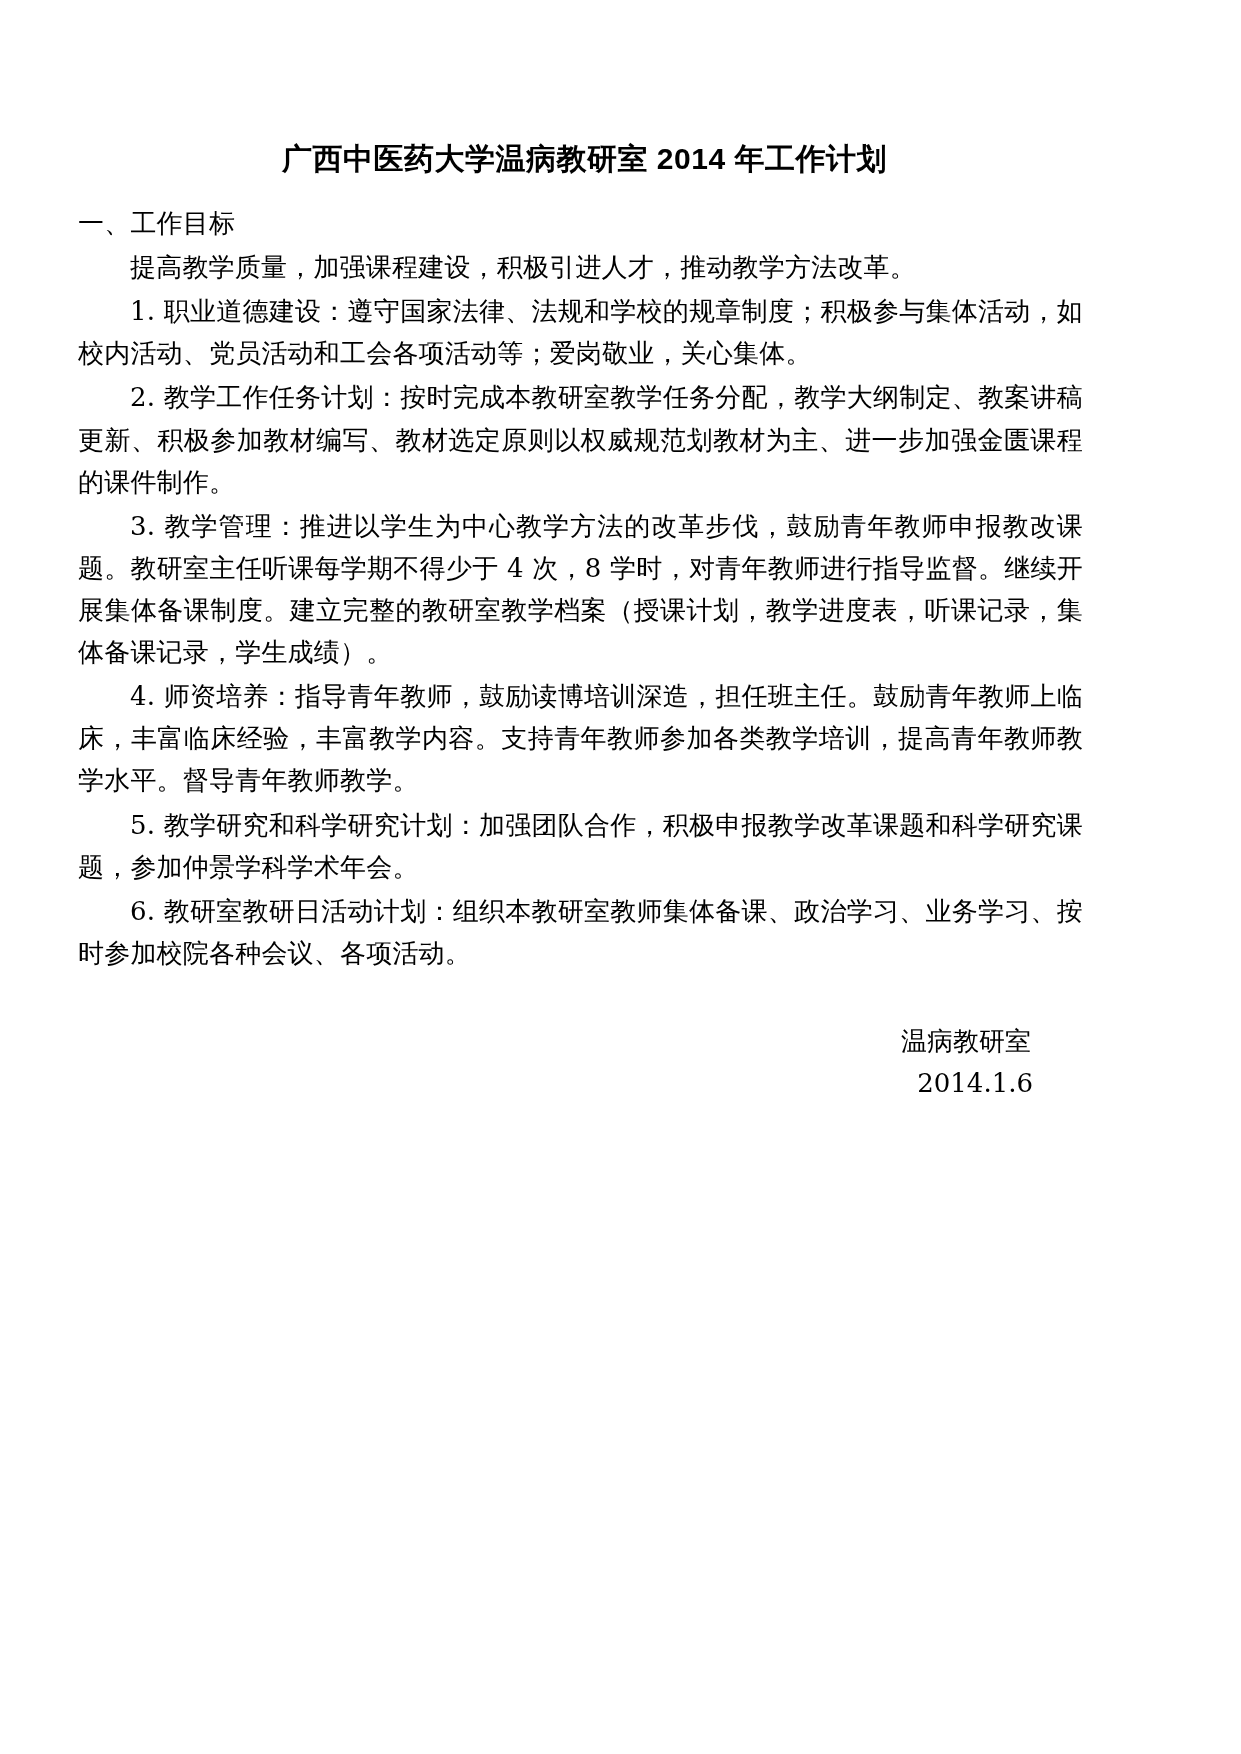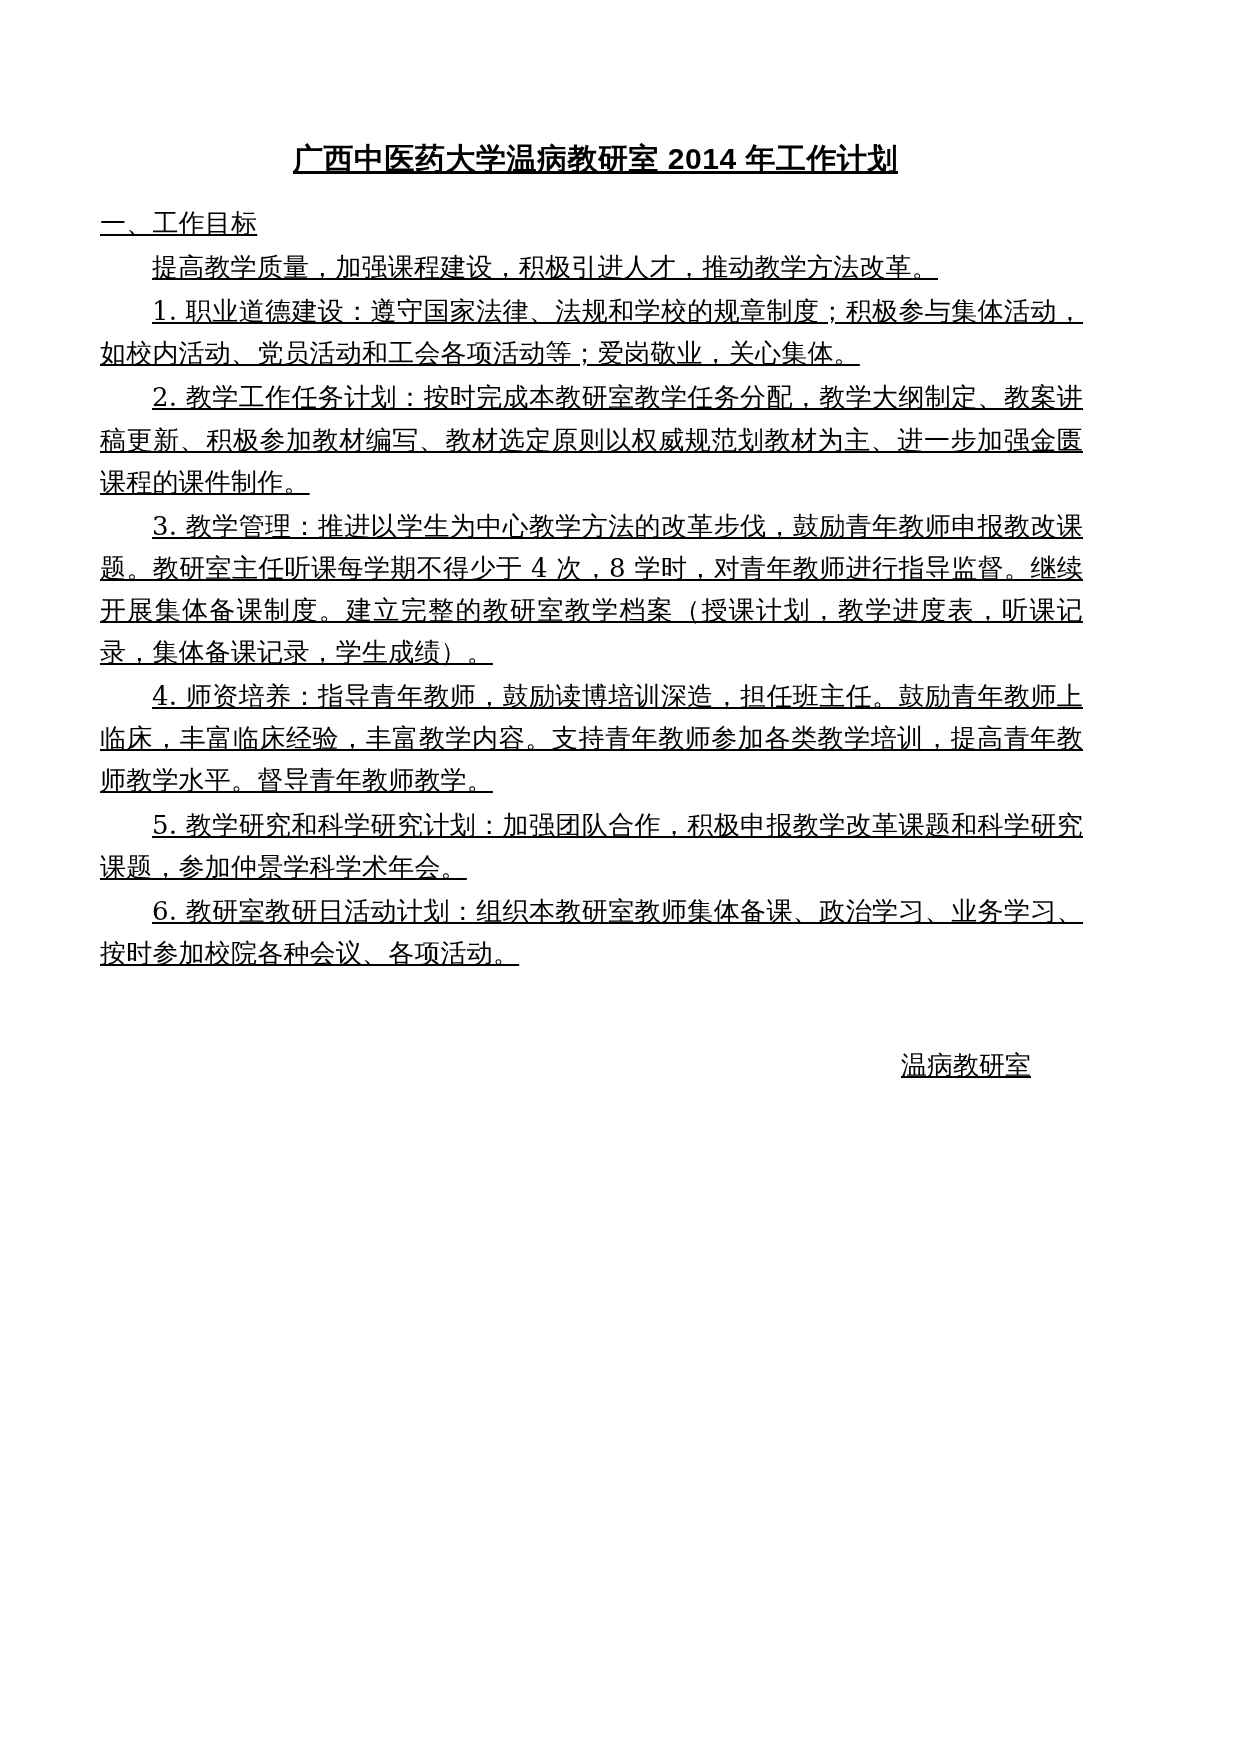--- a/index.html
+++ b/index.html
@@ -12,22 +12,21 @@
     height: 1754px;
     font-family: "DejaVu Serif", "Liberation Serif", serif;
     color: #000000;
     position: relative;
     overflow: hidden;
   }
   .page {
     box-sizing: border-box;
     width: 1241px;
     height: 1754px;
-    padding: 120px 150px 100px 100px;
-    text-decoration: underline;
+    padding: 120px 150px 100px 78px;
   }
   .doc-title {
     text-align: center;
     font-family: "Liberation Sans", sans-serif;
     font-weight: bold;
     font-size: 30px;
     letter-spacing: 0.5px;
     margin: 18px 0 22px 0;
     line-height: 1.4;
   }
@@ -42,21 +41,21 @@
   .indent-1 {
     text-indent: 0;
   }
   .indent-2 {
     text-indent: 52px;
   }
   .indent-sub {
     text-indent: 52px;
   }
   .signature-block {
-    margin-top: 71px;
+    margin-top: 47px;
     font-size: 26px;
     line-height: 1.6;
   }
   .sig-line {
     text-align: right;
     padding-right: 60px;
   }
   .sig-date {
     text-align: right;
     padding-right: 58px;
@@ -75,15 +74,16 @@
 
   <p class="para indent-sub">1. 职业道德建设：遵守国家法律、法规和学校的规章制度；积极参与集体活动，如校内活动、党员活动和工会各项活动等；爱岗敬业，关心集体。</p>
   <p class="para indent-sub">2. 教学工作任务计划：按时完成本教研室教学任务分配，教学大纲制定、教案讲稿更新、积极参加教材编写、教材选定原则以权威规范划教材为主、进一步加强金匮课程的课件制作。</p>
   <p class="para indent-sub">3. 教学管理：推进以学生为中心教学方法的改革步伐，鼓励青年教师申报教改课题。教研室主任听课每学期不得少于 4 次，8 学时，对青年教师进行指导监督。继续开展集体备课制度。建立完整的教研室教学档案（授课计划，教学进度表，听课记录，集体备课记录，学生成绩）。</p>
   <p class="para indent-sub">4. 师资培养：指导青年教师，鼓励读博培训深造，担任班主任。鼓励青年教师上临床，丰富临床经验，丰富教学内容。支持青年教师参加各类教学培训，提高青年教师教学水平。督导青年教师教学。</p>
   <p class="para indent-sub">5. 教学研究和科学研究计划：加强团队合作，积极申报教学改革课题和科学研究课题，参加仲景学科学术年会。</p>
   <p class="para indent-sub">6. 教研室教研日活动计划：组织本教研室教师集体备课、政治学习、业务学习、按时参加校院各种会议、各项活动。</p>
 
   <div class="signature-block">
     <div class="sig-line">温病教研室</div>
+    <div class="sig-date">2014.1.6</div>
   </div>
 
 </div>
 
 </body></html>

